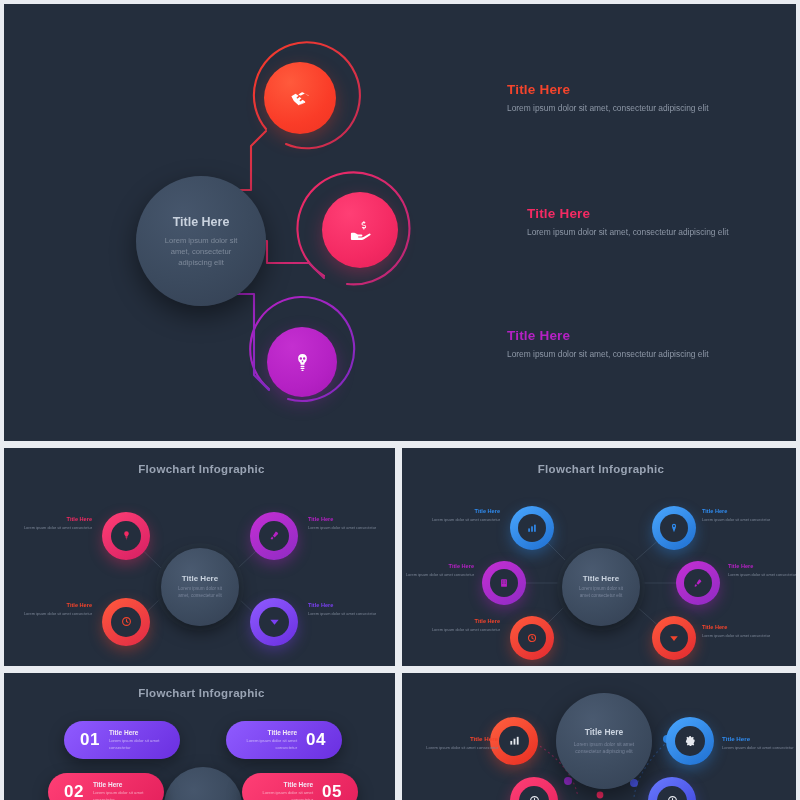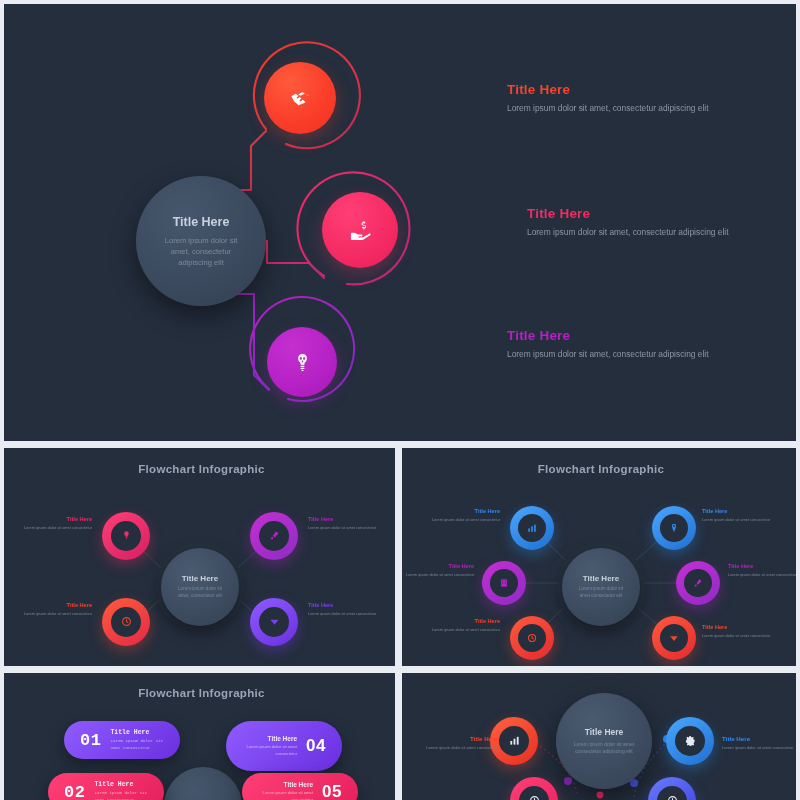--- a/index.html
+++ b/index.html
@@ -118,21 +118,21 @@
   
   .pill {
     position: absolute; border-radius: 40px;
     display: flex; align-items: center;
     box-shadow: 0 6px 16px rgba(0,0,0,.35);
   }
   .pill .num { font-weight: bold; font-size: 17px; color: #ffffff; letter-spacing: .5px; }
   .pill .pt  { }
   .pill .pt .p-title { font-weight: bold; font-size: 6.5px; color: #f2e9f6; margin-bottom: 2px; }
   .pill .pt .p-desc  { font-size: 4.2px; color: rgba(255,255,255,.55); line-height: 1.5; }
-  .pill.lnum { padding: 0 14px 0 16px; gap: 9px; font-family: Liberation Mono, monospace; }
+  .pill.lnum { padding: 0 14px 0 16px; gap: 9px; }
   .pill.rnum { padding: 0 16px 0 14px; gap: 9px; flex-direction: row-reverse; }
   .pill.rnum .pt { text-align: right; }
 
   .num-hub {
     position: absolute; border-radius: 50%;
     background: radial-gradient(circle at 38% 30%, #46566c 0%, #3b4a5e 55%, #333f52 100%);
     box-shadow: 0 8px 20px rgba(0,0,0,.45);
     display: flex; align-items: center; justify-content: center;
     text-align: center;
   }
@@ -445,21 +445,21 @@
     </div>
 
     <div class="pill lnum" style="left:60px; top:48px; width:116px; height:38px; background:linear-gradient(135deg,#8f5bff,#6a2fe0);">
       <span class="num">01</span>
       <span class="pt">
         <span class="p-title" style="display:block">Title Here</span>
         <span class="p-desc" style="display:block">Lorem ipsum dolor sit amet consectetur</span>
       </span>
     </div>
 
-    <div class="pill rnum" style="left:222px; top:48px; width:116px; height:50px; background:linear-gradient(135deg,#8f5bff,#6a2fe0);">
+    <div class="pill rnum" style="left:222px; top:48px; width:116px; height:38px; background:linear-gradient(135deg,#8f5bff,#6a2fe0);">
       <span class="num">04</span>
       <span class="pt">
         <span class="p-title" style="display:block">Title Here</span>
         <span class="p-desc" style="display:block">Lorem ipsum dolor sit amet consectetur</span>
       </span>
     </div>
 
     <div class="pill lnum" style="left:44px; top:100px; width:116px; height:38px; background:linear-gradient(135deg,#ff3f75,#e4205c);">
       <span class="num">02</span>
       <span class="pt">

